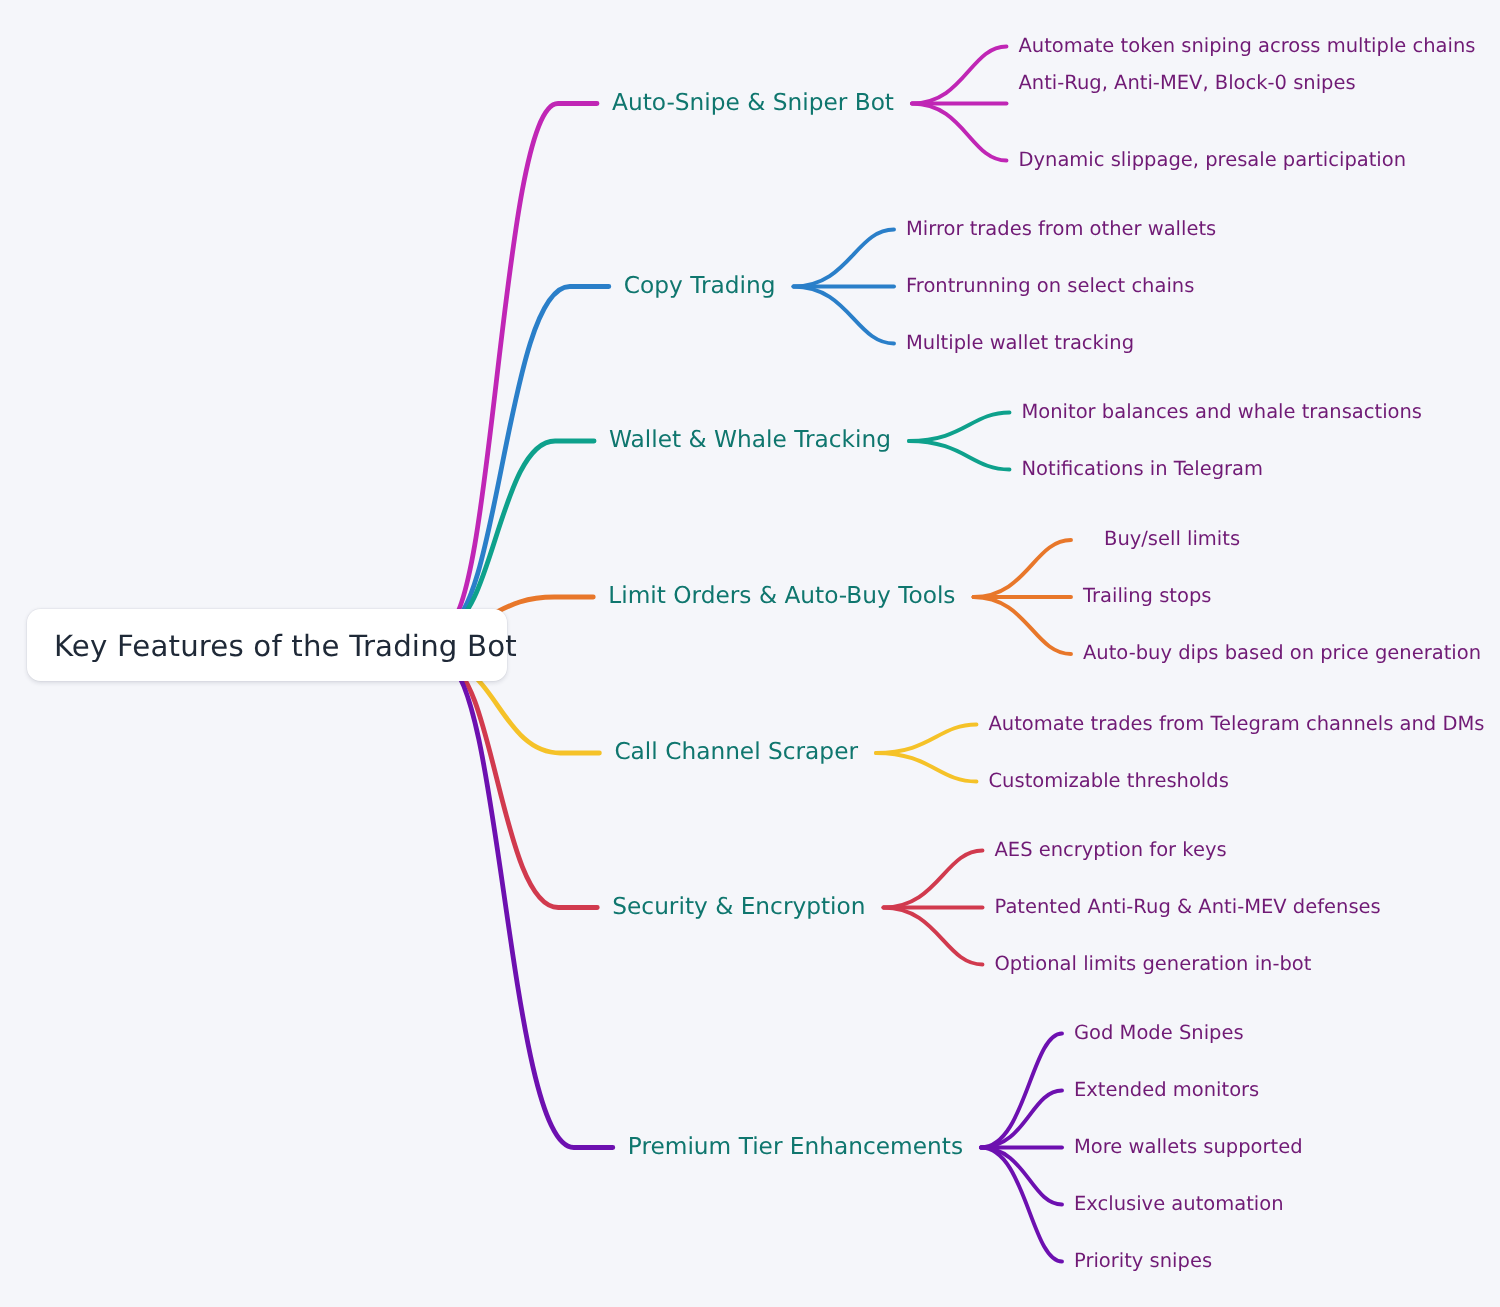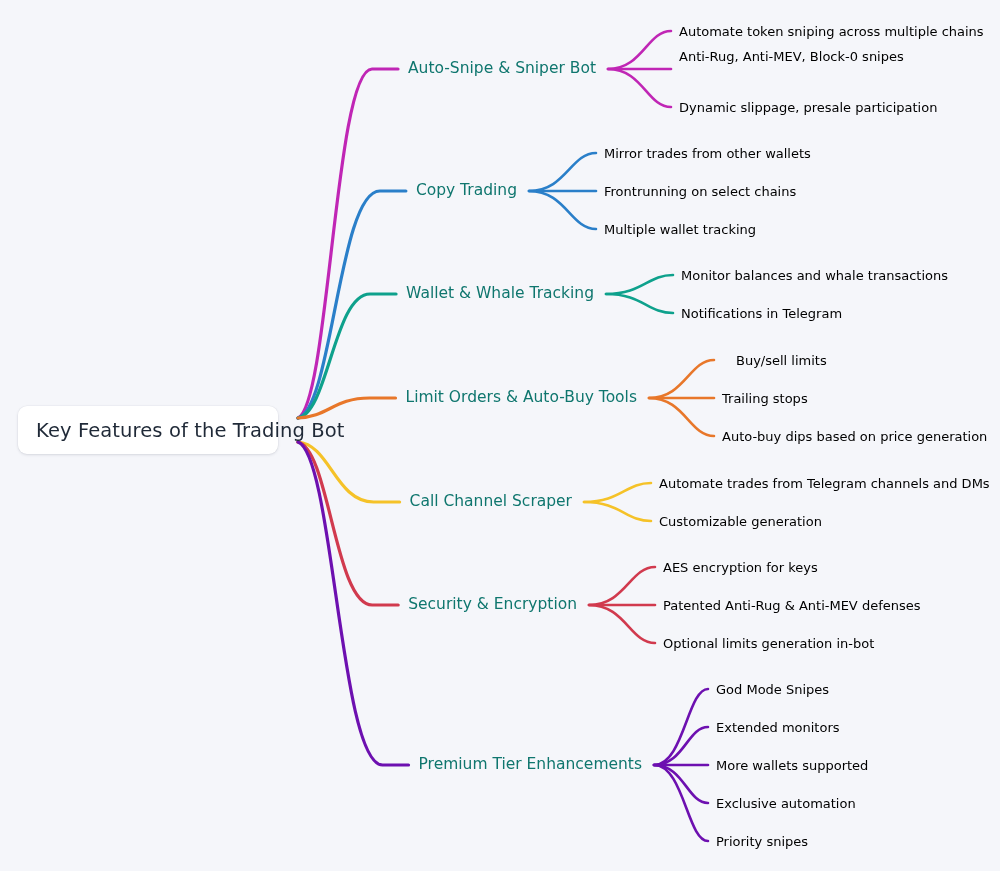--- a/index.html
+++ b/index.html
@@ -56,21 +56,21 @@
     position: absolute;
     font-size: 15.5px;
     color: #0f766e;
     white-space: nowrap;
     line-height: 1;
     z-index: 4;
   }
   .leaf-label {
     position: absolute;
     font-size: 13px;
-    color: #000000;
+    color: #701a75;
     white-space: nowrap;
     line-height: 1;
     z-index: 4;
   }
   .lbl-right { transform: translateY(-50%); }
   .lbl-left  { transform: translate(-100%, -50%); }
 </style>
 </head>
 <body>
 
@@ -100,21 +100,21 @@
       <path d="M 589 605 C 625.3 605, 629.92 605, 655 605" class="edge" stroke="#d13a4e" stroke-width="2.6"></path>
       <path d="M 589 605 C 625.3 605, 629.92 643, 655 643" class="edge" stroke="#d13a4e" stroke-width="2.6"></path>
       <path d="M 298 442 C 333.503125 454.92, 340.265625 765, 382.53125 765 L 408.53125 765" class="edge" stroke="#6d10b0" stroke-width="3.2"></path>
       <path d="M 654 765 C 683.7 765, 687.48 689, 708 689" class="edge" stroke="#6d10b0" stroke-width="2.6"></path>
       <path d="M 654 765 C 683.7 765, 687.48 727, 708 727" class="edge" stroke="#6d10b0" stroke-width="2.6"></path>
       <path d="M 654 765 C 683.7 765, 687.48 765, 708 765" class="edge" stroke="#6d10b0" stroke-width="2.6"></path>
       <path d="M 654 765 C 683.7 765, 687.48 803, 708 803" class="edge" stroke="#6d10b0" stroke-width="2.6"></path>
       <path d="M 654 765 C 683.7 765, 687.48 841, 708 841" class="edge" stroke="#6d10b0" stroke-width="2.6"></path>
     </svg>
 
-  <div id="central-node" style="left: 18px; top: 406px; width: 260px; height: 48px; background: rgb(255, 255, 255);">
+  <div id="central-node" style="left: 18px; top: 406px; width: 320px; height: 48px; background: rgb(255, 255, 255);">
     <span class="central-label">Key Features of the Trading Bot</span>
   </div>
 
   <div id="labels-layer">
       <div class="branch-label lbl-left" style="left: 596px; top: 69px;">Auto-Snipe &amp; Sniper Bot</div>
       <div class="leaf-label lbl-right" style="left: 679px; top: 31px;">Automate token sniping across multiple chains</div>
       <div class="leaf-label lbl-right" style="left: 679px; top: 56px; text-align: center;">Anti-Rug, Anti-MEV, Block-0 snipes</div>
       <div class="leaf-label lbl-right" style="left: 679px; top: 107px;">Dynamic slippage, presale participation</div>
       <div class="branch-label lbl-left" style="left: 517px; top: 191px;">Copy Trading</div>
       <div class="leaf-label lbl-right" style="left: 604px; top: 153px;">Mirror trades from other wallets</div>
@@ -122,21 +122,21 @@
       <div class="leaf-label lbl-right" style="left: 604px; top: 229px;">Multiple wallet tracking</div>
       <div class="branch-label lbl-left" style="left: 594px; top: 294px;">Wallet &amp; Whale Tracking</div>
       <div class="leaf-label lbl-right" style="left: 681px; top: 275px;">Monitor balances and whale transactions</div>
       <div class="leaf-label lbl-right" style="left: 681px; top: 313px;">Notifications in Telegram</div>
       <div class="branch-label lbl-left" style="left: 637px; top: 398px;">Limit Orders &amp; Auto-Buy Tools</div>
       <div class="leaf-label lbl-right" style="left: 736px; top: 360px;">Buy/sell limits</div>
       <div class="leaf-label lbl-right" style="left: 722px; top: 398px;">Trailing stops</div>
       <div class="leaf-label lbl-right" style="left: 722px; top: 436px;">Auto-buy dips based on price generation</div>
       <div class="branch-label lbl-left" style="left: 572px; top: 502px;">Call Channel Scraper</div>
       <div class="leaf-label lbl-right" style="left: 659px; top: 483px;">Automate trades from Telegram channels and DMs</div>
-      <div class="leaf-label lbl-right" style="left: 659px; top: 521px;">Customizable generation</div>
+      <div class="leaf-label lbl-right" style="left: 659px; top: 521px;">Customizable thresholds</div>
       <div class="branch-label lbl-left" style="left: 577px; top: 605px;">Security &amp; Encryption</div>
       <div class="leaf-label lbl-right" style="left: 663px; top: 567px;">AES encryption for keys</div>
       <div class="leaf-label lbl-right" style="left: 663px; top: 605px;">Patented Anti-Rug &amp; Anti-MEV defenses</div>
       <div class="leaf-label lbl-right" style="left: 663px; top: 643px;">Optional limits generation in-bot</div>
       <div class="branch-label lbl-left" style="left: 642px; top: 765px;">Premium Tier Enhancements</div>
       <div class="leaf-label lbl-right" style="left: 716px; top: 689px;">God Mode Snipes</div>
       <div class="leaf-label lbl-right" style="left: 716px; top: 727px;">Extended monitors</div>
       <div class="leaf-label lbl-right" style="left: 716px; top: 765px;">More wallets supported</div>
       <div class="leaf-label lbl-right" style="left: 716px; top: 803px;">Exclusive automation</div>
       <div class="leaf-label lbl-right" style="left: 716px; top: 841px;">Priority snipes</div>

